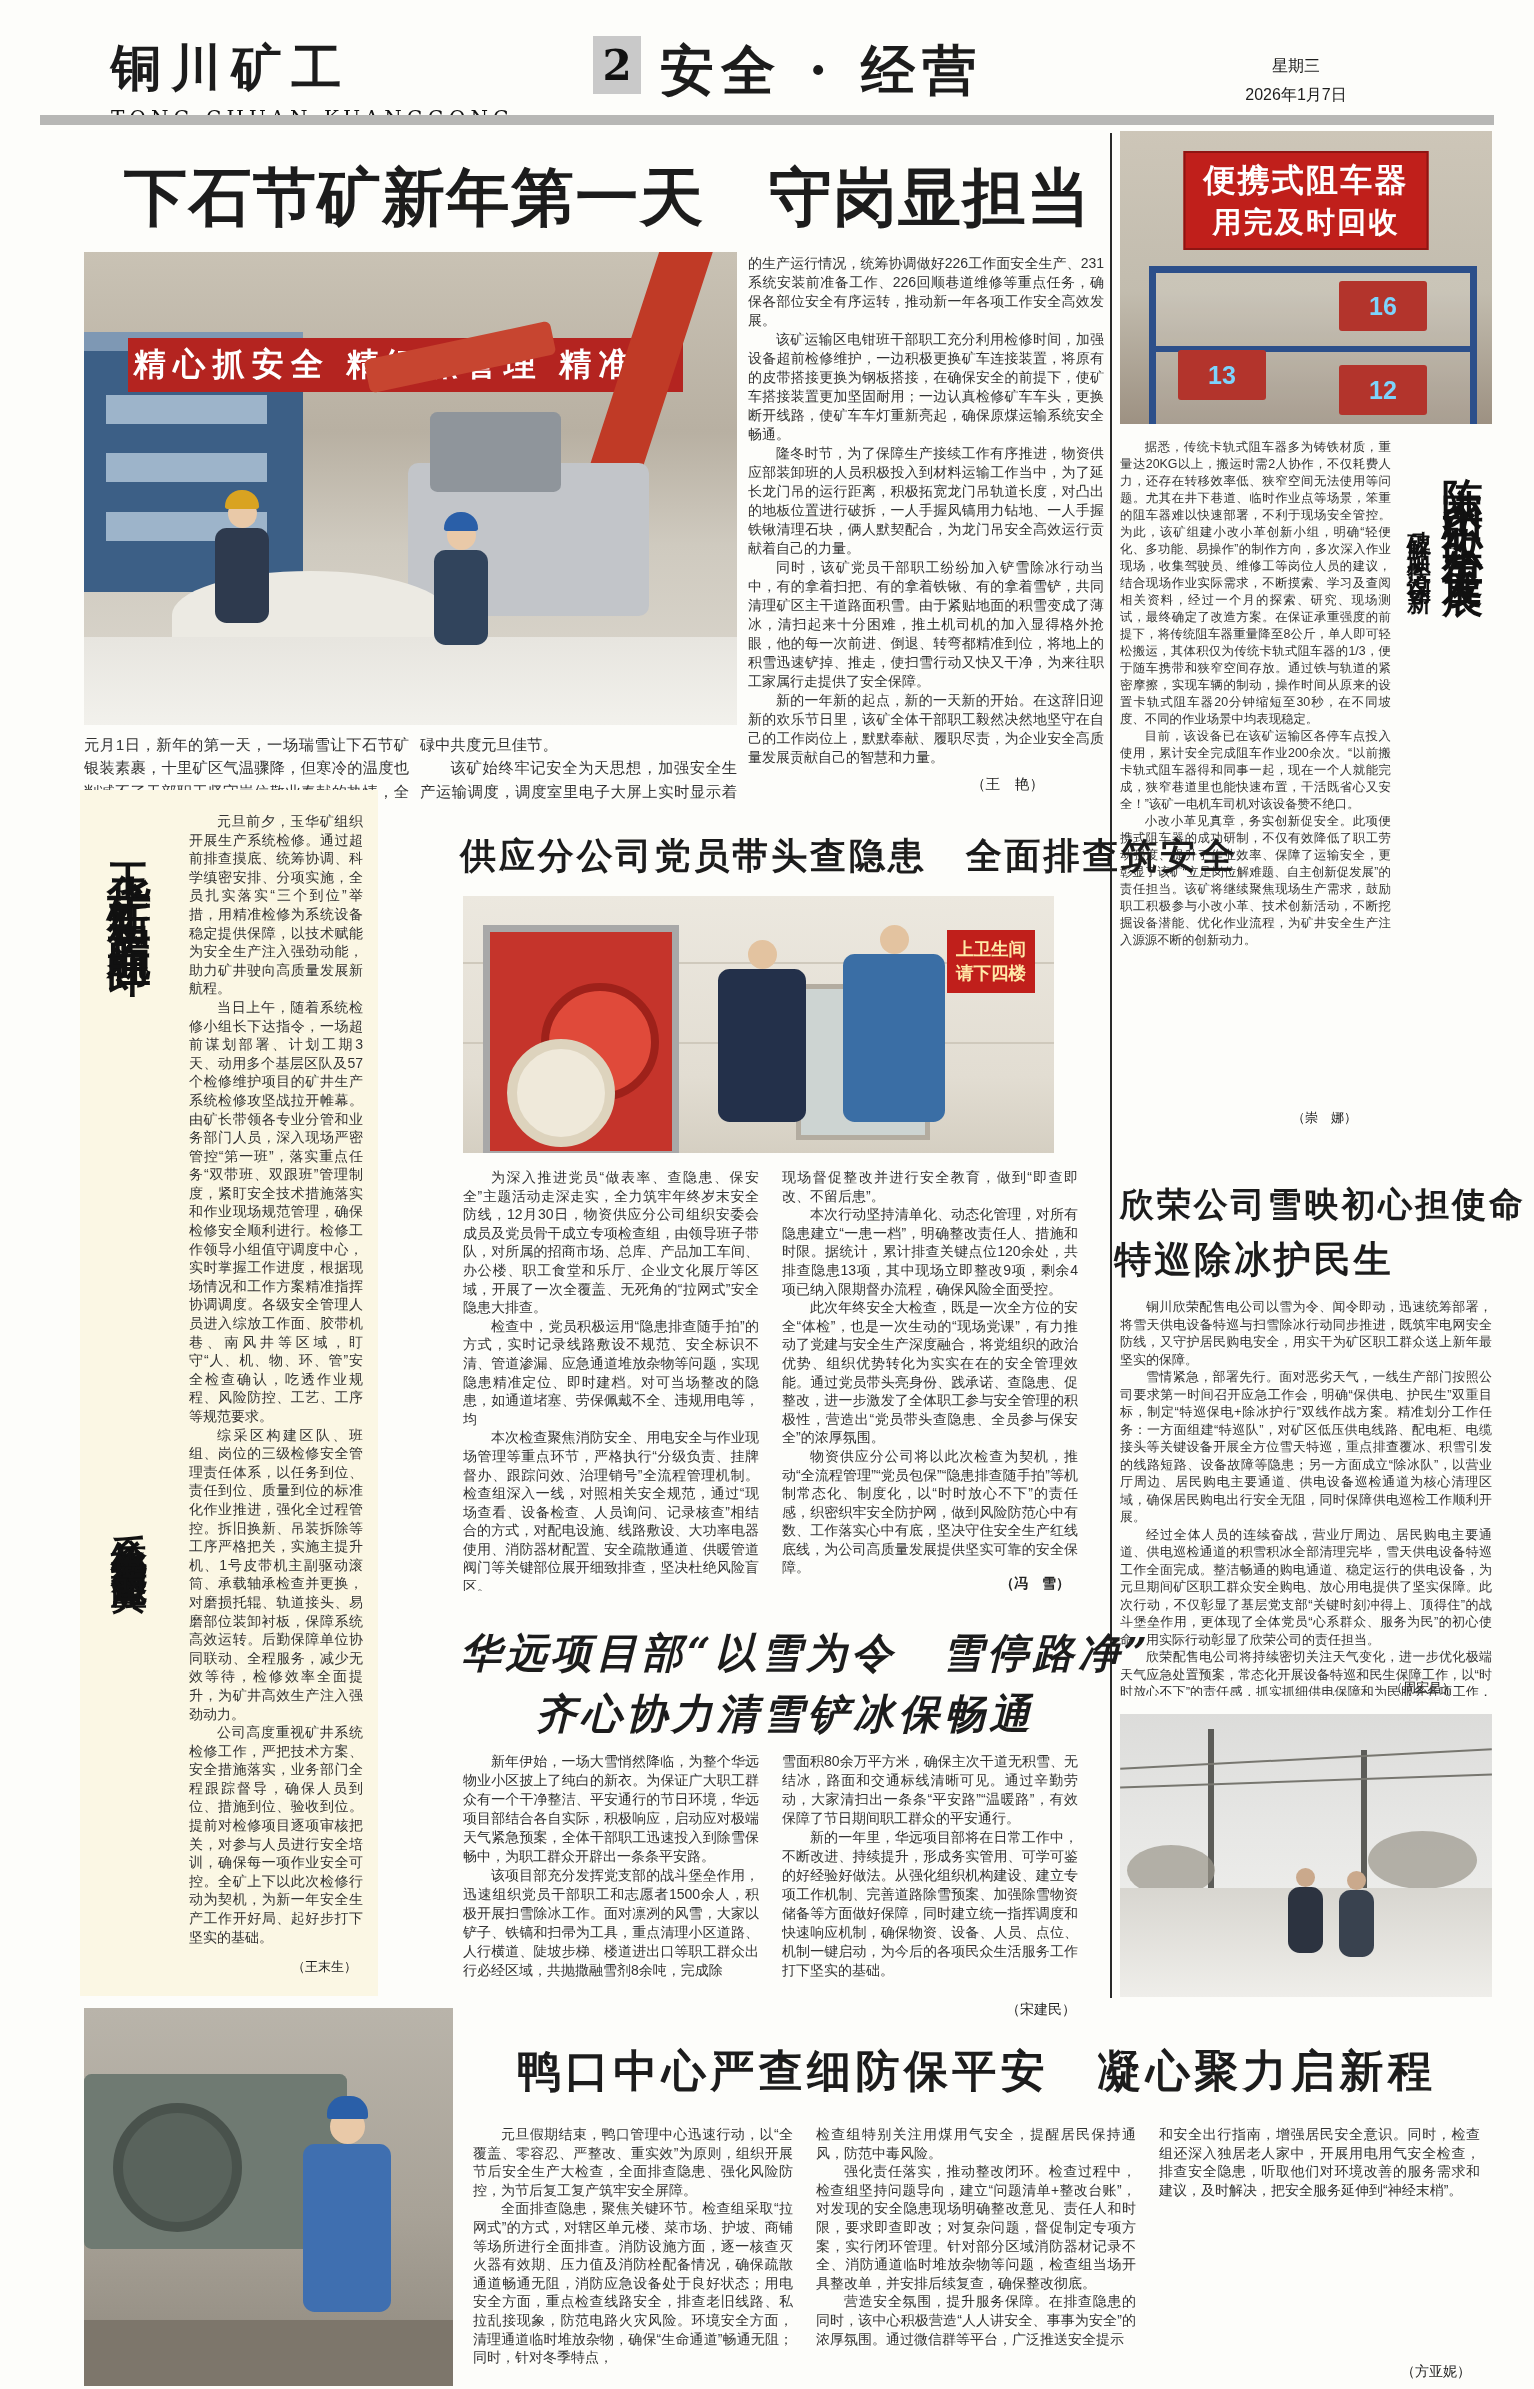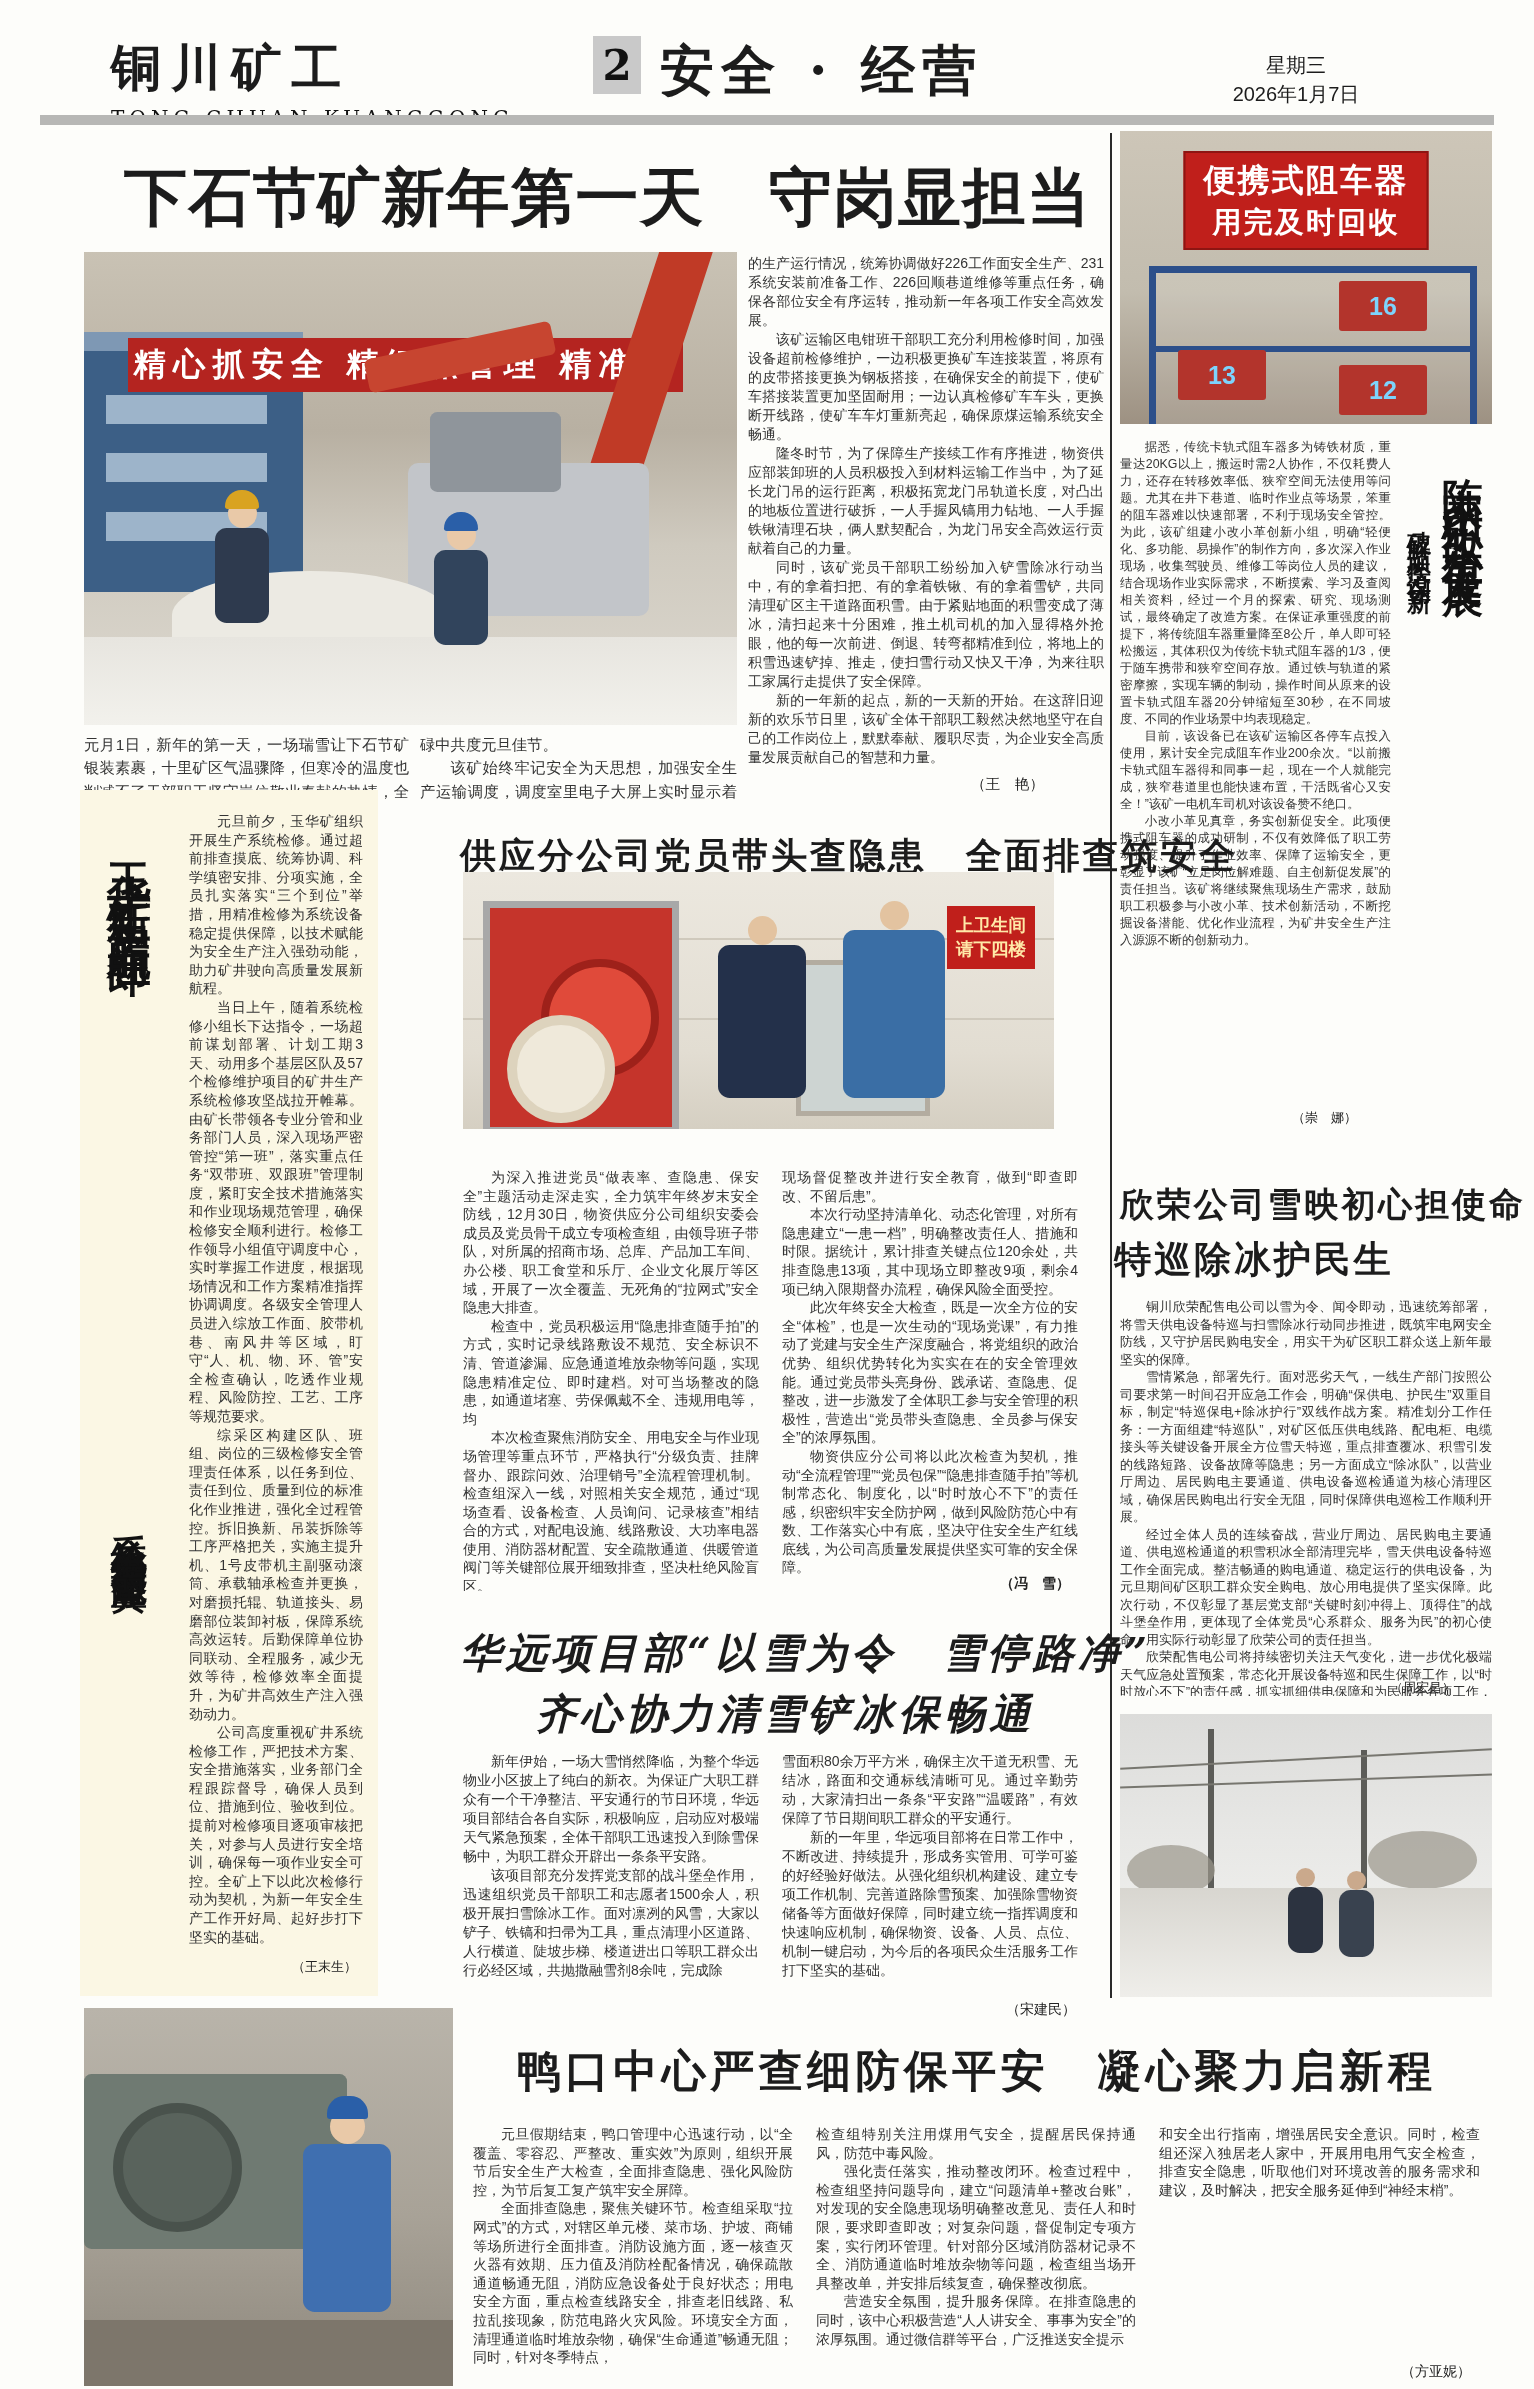--- a/index.html
+++ b/index.html
@@ -5,21 +5,21 @@
   html,body{margin:0;padding:0;background:#e9e7e2;}
   #page{position:relative;width:1534px;height:2389px;background:#fdfdfa;color:#1c1c1c;
         font-family:"Liberation Sans",sans-serif;overflow:hidden;}
   .abs{position:absolute;}
   
   .paper-name{font-family:"DejaVu Serif",serif;font-weight:700;font-size:50px;letter-spacing:10.2px;}
   .paper-pinyin{font-family:"DejaVu Serif",serif;font-size:20px;letter-spacing:5.1px;color:#111;}
   .pagenum-box{width:48px;height:58px;background:#c9c9c9;color:#111;display:flex;align-items:center;justify-content:center;
         font-family:"DejaVu Serif",serif;font-size:42px;font-weight:700;}
   .section-title{font-family:"DejaVu Serif",serif;font-weight:700;font-size:54px;letter-spacing:7.3px;}
-  .date-line{font-size:20px;text-align:center;line-height:29px;}
+  .date-line{font-size:16px;text-align:center;line-height:29px;}
   .head-rule{background:#b7b7b5;height:9.5px;}
   .vrule{background:#2a2a2a;width:1.5px;}
   
   .lead-headline{font-size:63px;font-weight:700;letter-spacing:1.5px;white-space:nowrap;}
   .mid-headline{font-family:"DejaVu Serif",serif;font-weight:700;font-size:36px;letter-spacing:2.9px;text-align:center;white-space:nowrap;}
   .script-headline{font-family:"DejaVu Serif",serif;font-style:italic;font-weight:700;font-size:41px;letter-spacing:4.4px;text-align:center;white-space:nowrap;}
   .round-headline{font-size:44px;font-weight:800;letter-spacing:4.4px;text-align:center;white-space:nowrap;}
   
   .col{overflow:hidden;text-align:justify;word-break:break-all;color:#333;}
   .col p{margin:0;text-indent:2em;}
@@ -181,21 +181,21 @@
         <p>元旦前夕，玉华矿组织开展生产系统检修。通过超前排查摸底、统筹协调、科学缜密安排、分项实施，全员扎实落实“三个到位”举措，用精准检修为系统设备稳定提供保障，以技术赋能为安全生产注入强劲动能，助力矿井驶向高质量发展新航程。</p>
         <p>当日上午，随着系统检修小组长下达指令，一场超前谋划部署、计划工期3天、动用多个基层区队及57个检修维护项目的矿井生产系统检修攻坚战拉开帷幕。由矿长带领各专业分管和业务部门人员，深入现场严密管控“第一班”，落实重点任务“双带班、双跟班”管理制度，紧盯安全技术措施落实和作业现场规范管理，确保检修安全顺利进行。检修工作领导小组值守调度中心，实时掌握工作进度，根据现场情况和工作方案精准指挥协调调度。各级安全管理人员进入综放工作面、胶带机巷、南风井等区域，盯守“人、机、物、环、管”安全检查确认，吃透作业规程、风险防控、工艺、工序等规范要求。</p>
         <p>综采区构建区队、班组、岗位的三级检修安全管理责任体系，以任务到位、责任到位、质量到位的标准化作业推进，强化全过程管控。拆旧换新、吊装拆除等工序严格把关，实施主提升机、1号皮带机主副驱动滚筒、承载轴承检查并更换，对磨损托辊、轨道接头、易磨部位装卸衬板，保障系统高效运转。后勤保障单位协同联动、全程服务，减少无效等待，检修效率全面提升，为矿井高效生产注入强劲动力。</p>
         <p>公司高度重视矿井系统检修工作，严把技术方案、安全措施落实，业务部门全程跟踪督导，确保人员到位、措施到位、验收到位。提前对检修项目逐项审核把关，对参与人员进行安全培训，确保每一项作业安全可控。全矿上下以此次检修行动为契机，为新一年安全生产工作开好局、起好步打下坚实的基础。</p>
       </div>
     <div class="byline" style="left:212px;top:1168px;font-size:13px;">（王末生）</div>
   </div>
 
   <div class="abs mid-headline" style="left:460px;top:832px;width:650px;">供应分公司党员带头查隐患　全面排查筑安全</div>
 
-  <div class="photo ph3" style="left:463px;top:872px;width:591px;height:257px;">
+  <div class="photo ph3" style="left:463px;top:896px;width:591px;height:257px;">
     <div class="tileline" style="top:66px;"></div>
     <div class="tileline" style="top:146px;"></div>
     <div class="cab">
         <div class="reel"></div>
       </div>
     <div class="hose"></div>
     <div class="window"></div>
     <div class="minisign sign-note">上卫生间 请下四楼</div>
     <div class="figure" style="left:255px;top:44px;">
       <div class="head" style="background:#e3c3a0;"></div>

